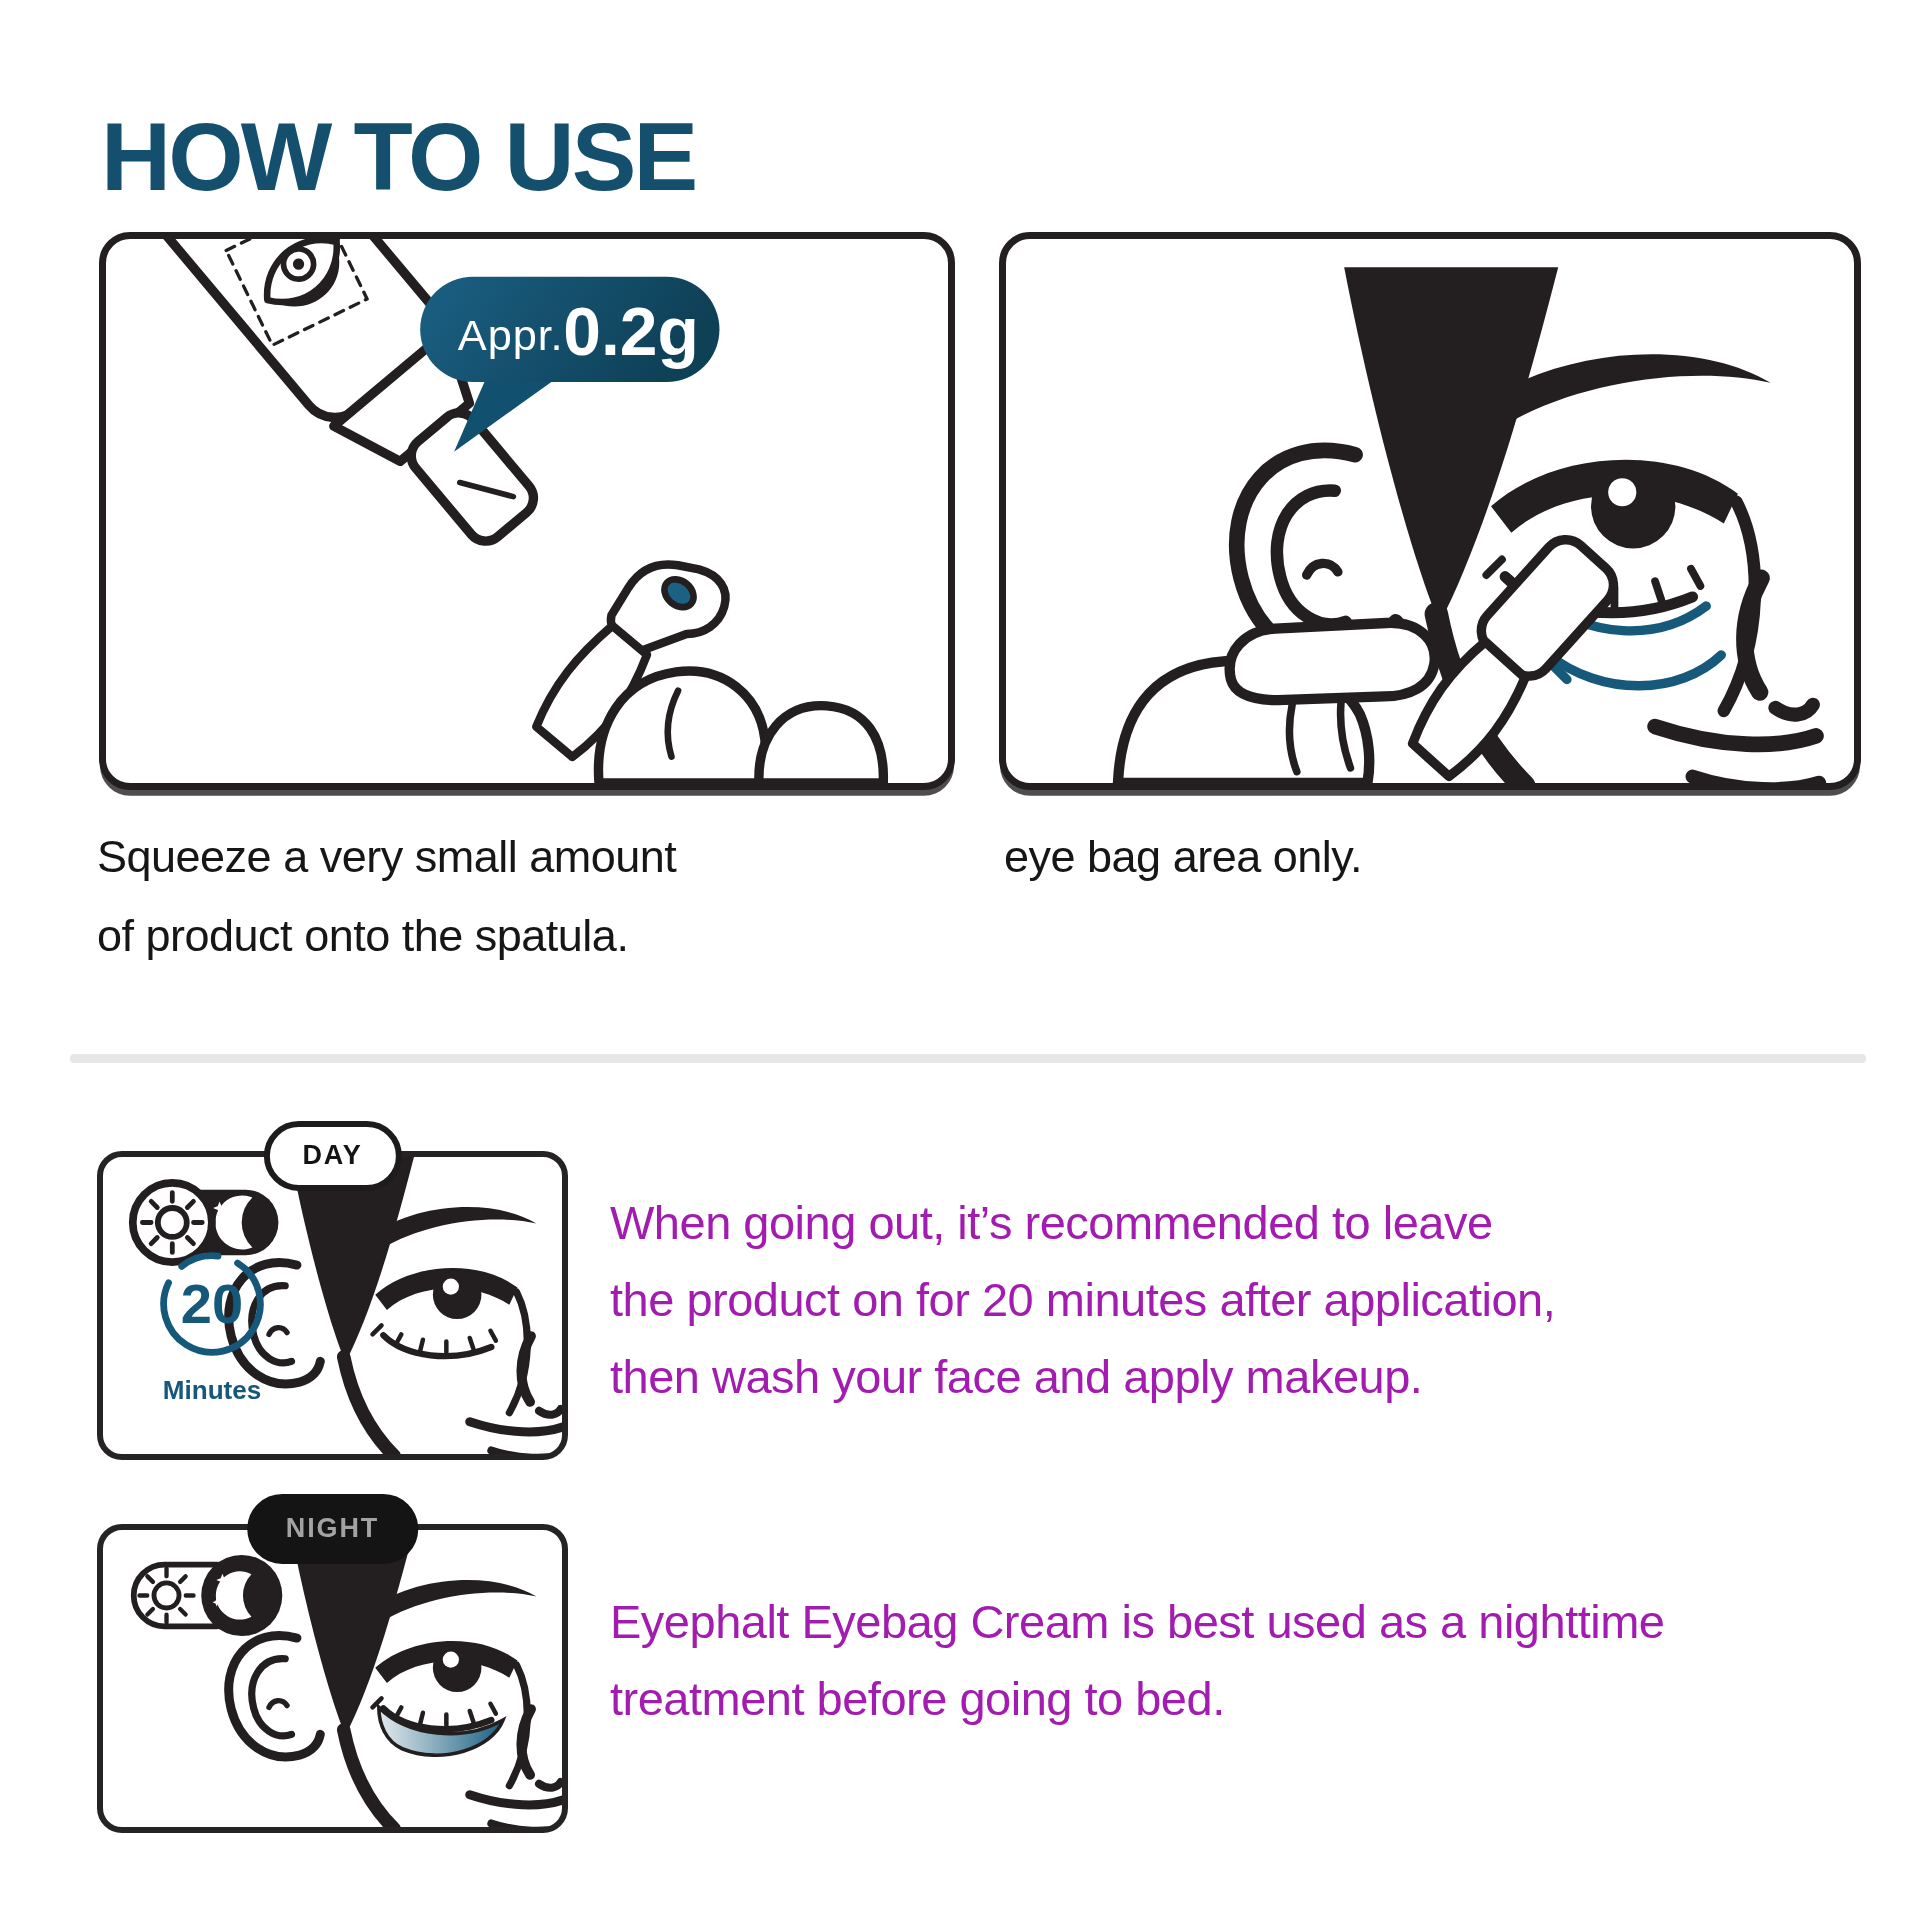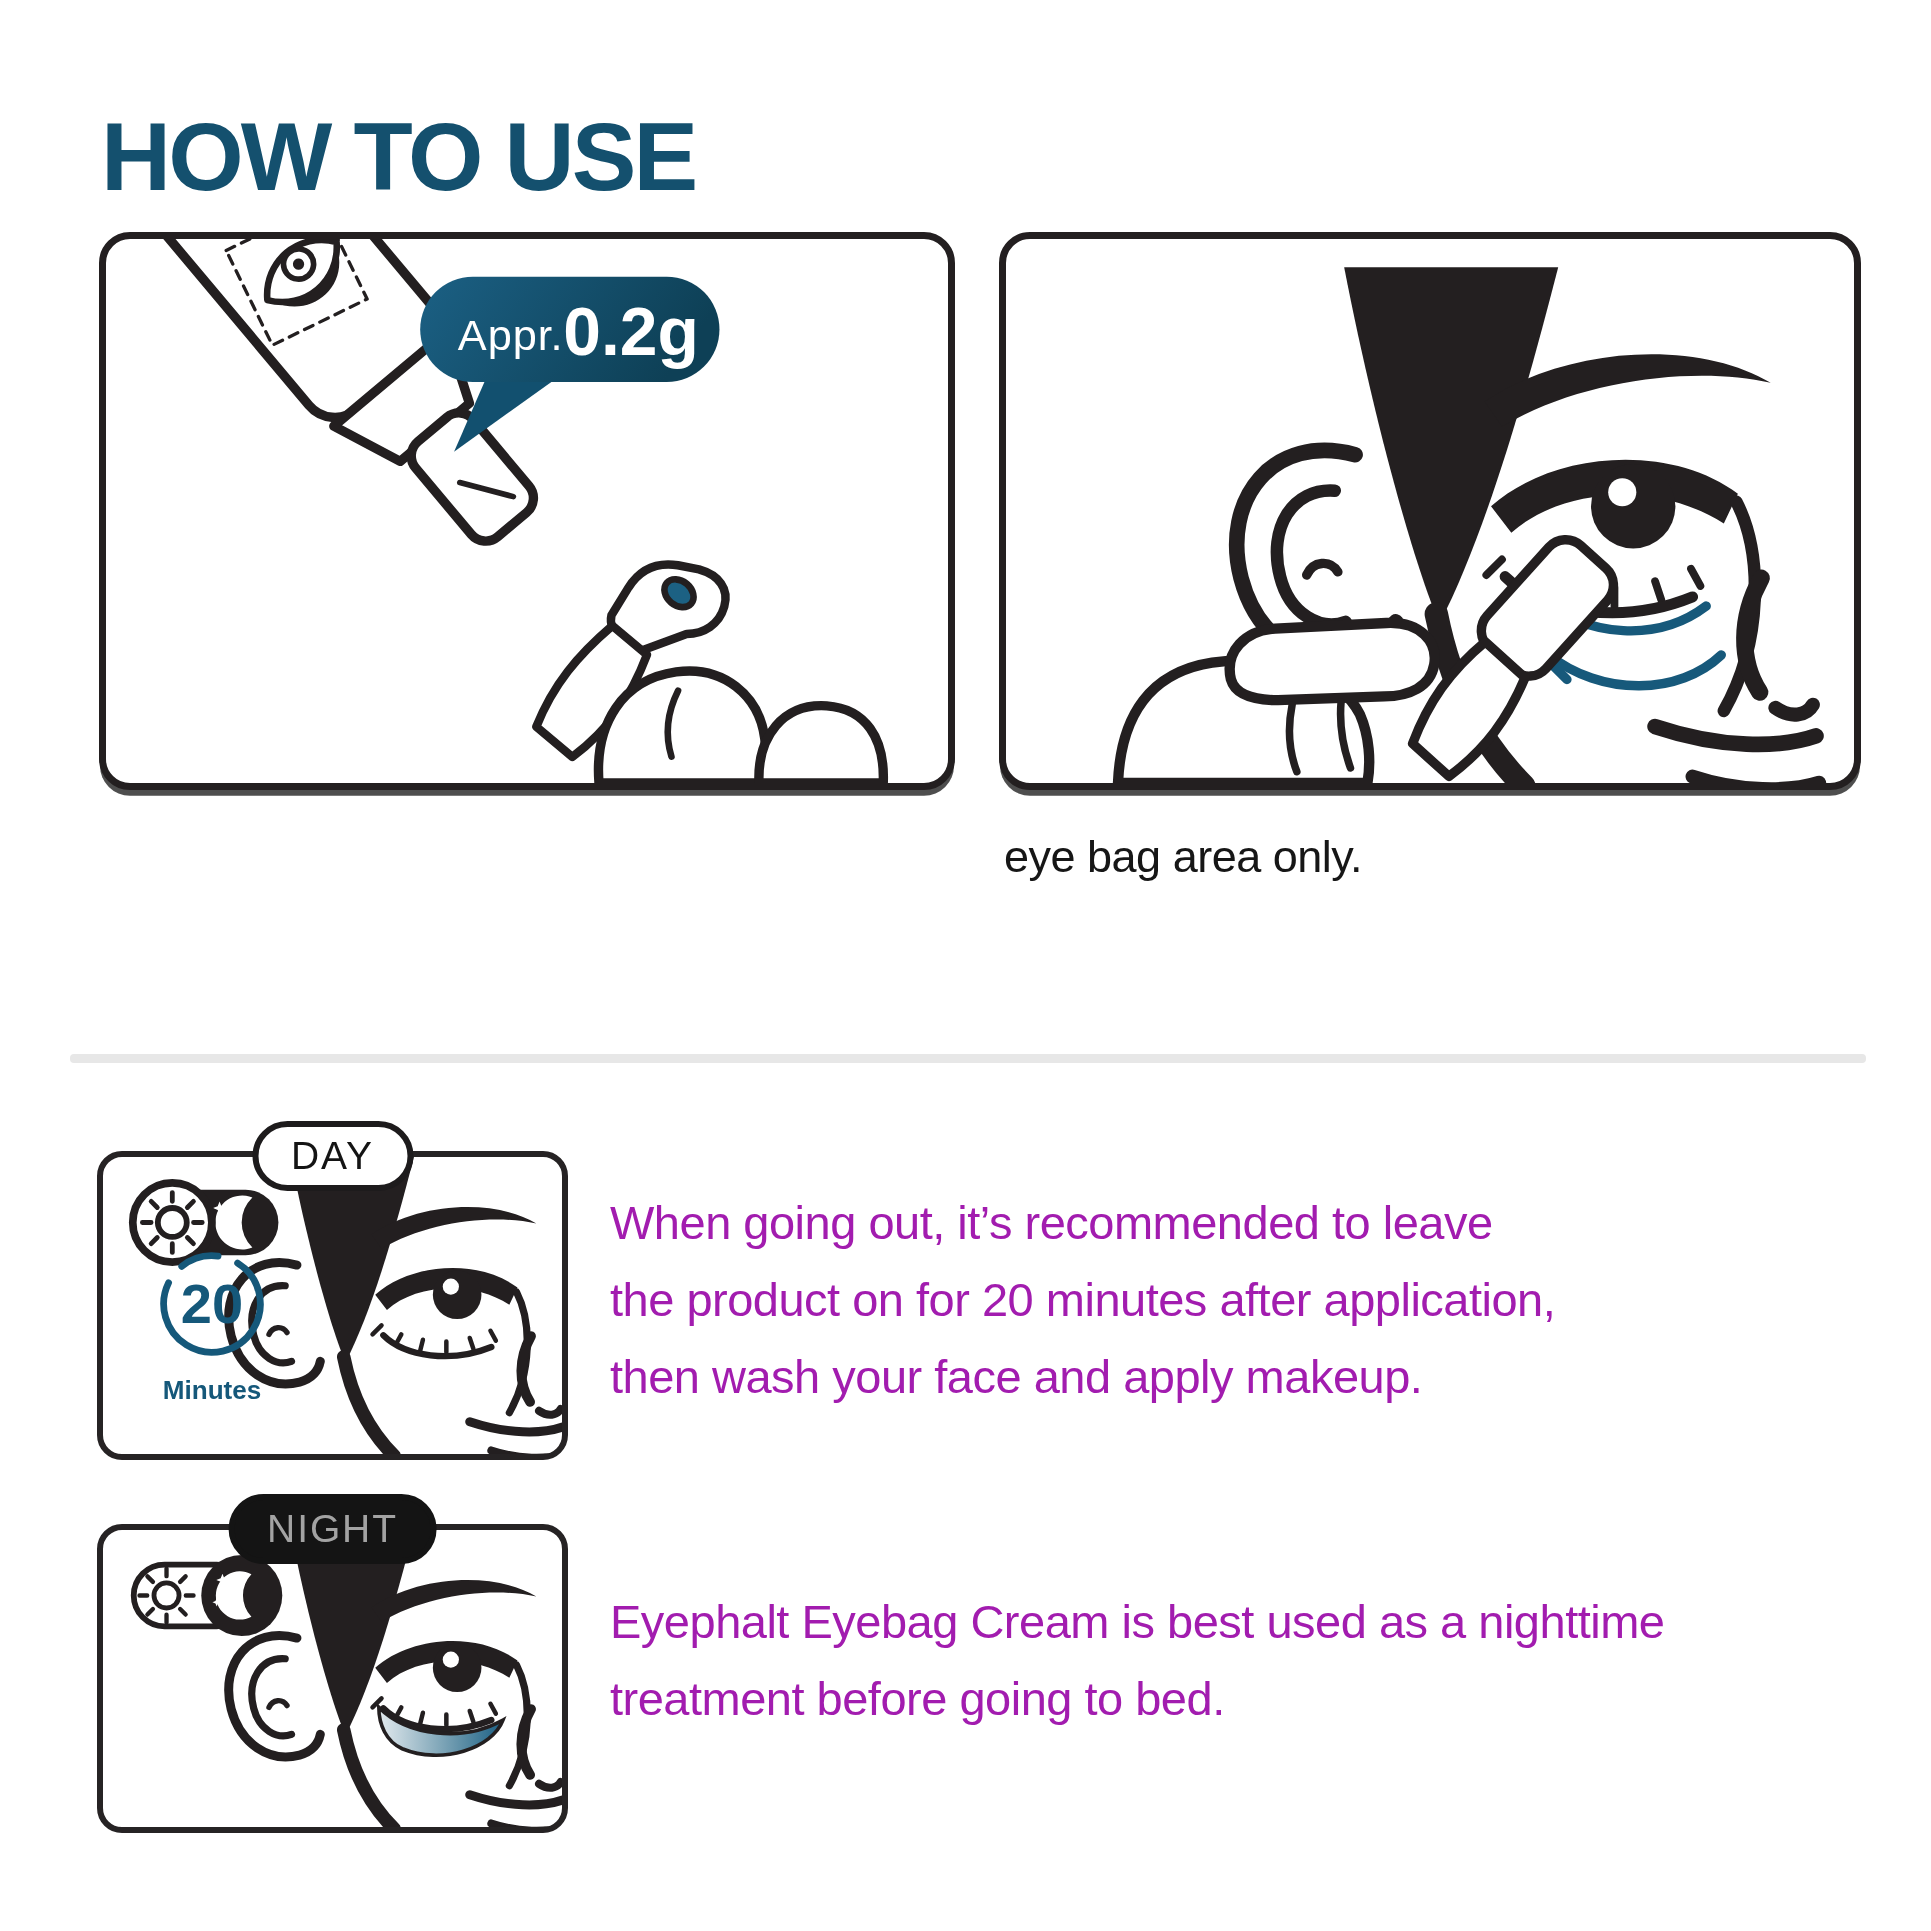--- a/index.html
+++ b/index.html
@@ -25,21 +25,21 @@
   .routine-card{
     position:absolute;left:97px;width:471px;height:309px;background:#fff;
     border:6.8px solid #262324;border-radius:25px;box-sizing:border-box;
   }
   #day-panel{top:1151px;} #night-panel{top:1524px;}
   .routine-art{position:absolute;left:0;top:0;right:0;bottom:0;border-radius:17.4px;overflow:hidden;}
   .routine-art svg.face{position:absolute;left:0;top:0;width:100%;height:100%;}
   .badge{
     position:absolute;top:-36px;left:50%;transform:translateX(-50%);z-index:3;
     height:46px;padding:5.8px 33px;border-radius:39px;display:flex;align-items:center;justify-content:center;
-    font-size:39px;font-weight:400;letter-spacing:1.9px;box-sizing:content-box;
+    font-size:27px;font-weight:700;letter-spacing:1.9px;box-sizing:content-box;
   }
   .badge.day{background:#fff;border:6.8px solid #1D1B1C;color:#141414;}
   .badge.night{background:#141414;border:6.8px solid #141414;color:#a3a3a3;}
   .toggle{position:absolute;left:23px;top:19.3px;width:164px;height:92px;z-index:2;}
   .timer{position:absolute;left:46px;top:89px;width:126px;height:174px;z-index:2;}
   .note{position:absolute;font-size:47px;line-height:77px;font-weight:500;letter-spacing:-0.5px;color:#a21caf;}
   #day-note{left:610px;top:1184px;}
   #night-note{left:610px;top:1583px;}
   .defs-svg{position:absolute;width:0;height:0;overflow:hidden;}
 </style>
@@ -141,20 +141,24 @@
       </g>
 
       <g stroke-linecap="round" stroke-linejoin="round">
         <path d="M115,578 C118,505 150,460 215,450 C290,440 352,465 372,505 C382,528 384,555 380,578 Z" fill="#fff" stroke="#231F20" stroke-width="11"></path>
         <path d="M235,468 C228,438 250,416 282,414 L400,408 C436,406 455,428 451,452 C447,476 424,486 398,486 L285,490 C262,490 240,486 235,468 Z" fill="#fff" stroke="#231F20" stroke-width="11"></path>
         <path d="M300,495 C295,520 297,545 305,566 M352,492 C350,516 354,540 362,562" fill="none" stroke="#231F20" stroke-width="8"></path>
       </g>
     </svg>
   </section>
 
+  <div class="caption" id="caption-1">
+    <div>Squeeze a very small amount</div>
+    <div>of product onto the spatula.</div>
+  </div>
   <div class="caption" id="caption-2">
     <div>eye bag area only.</div>
   </div>
 
   <div class="divider"></div>
 
   <section class="routine-card" id="day-panel">
     <div class="badge day">DAY</div>
     <div class="routine-art">
       <svg class="face" viewBox="0 0 488 320">

